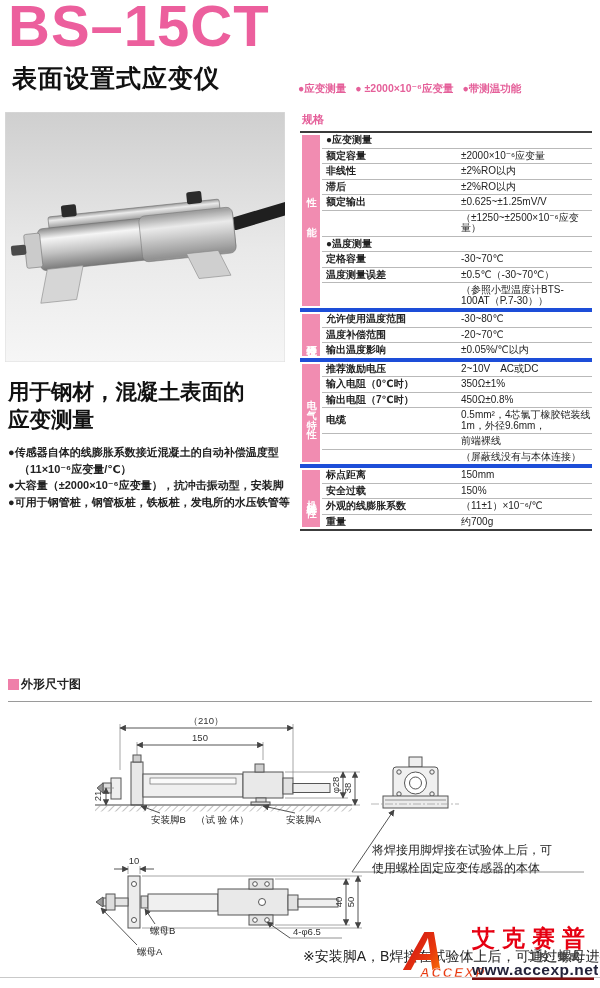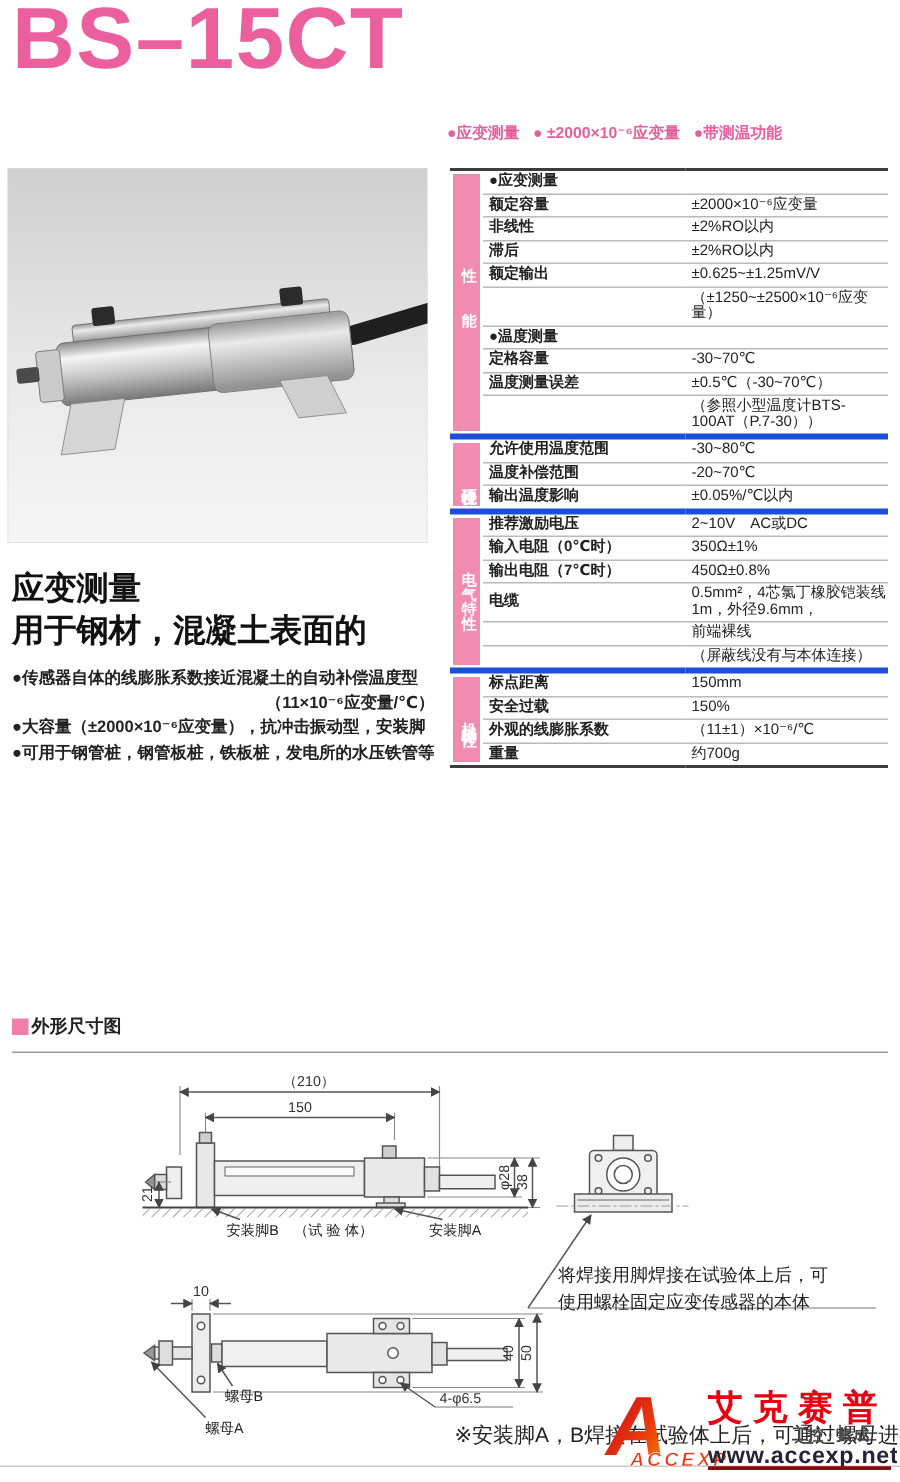--- a/index.html
+++ b/index.html
@@ -21,21 +21,21 @@
   .spec td{border-bottom:1px solid #b9b9b9;padding:2px 0 2px 4px;vertical-align:middle;color:#222;}
   .spec td.side{width:18px;background:#f18cb1;background-clip:content-box;padding:2px;border:0;
                 text-align:center;vertical-align:middle;}
   .spec td.side span{writing-mode:vertical-rl;color:#fff;font-weight:bold;font-size:10px;}
   .spec td.hdr{font-weight:bold;}
   .spec td.lbl{width:88px;font-weight:bold;}
   .spec tr.sec-start td{border-top:4px solid #1d4ed8;}
 
   .desc-heading{position:absolute;left:8px;top:378px;font-size:21.5px;font-weight:bold;line-height:1.32;color:#111;}
   .desc-bullets{position:absolute;left:8px;top:444px;font-size:11px;font-weight:bold;line-height:16.5px;color:#222;}
-  .desc-bullets .cont{padding-left:11px;text-align:right;}
+  .desc-bullets .cont{padding-left:11px;}
   .desc-para{position:absolute;left:8px;top:500px;width:276px;font-size:12.5px;line-height:1.75;color:#222;text-align:justify;}
 
   .dims-title{position:absolute;left:8px;top:676px;font-size:12px;font-weight:bold;color:#222;display:flex;align-items:center;justify-content:flex-end;}
   .dims-title .sq{display:inline-block;width:11px;height:11px;background:#ef7fa9;margin-right:2px;}
   .dims-rule{position:absolute;left:8px;top:701px;width:584px;border-top:1px solid #9a9a9a;}
 
   .drawings{position:absolute;left:0;top:700px;}
   .weld-note{position:absolute;left:372px;top:841px;font-size:12px;line-height:1.5;color:#222;}
   .bottom-note{position:absolute;left:303px;top:948px;font-size:14px;color:#222;z-index:1;white-space:nowrap;}
   .logo{position:absolute;left:396px;top:918px;width:202px;height:62px;z-index:2;}
@@ -44,20 +44,21 @@
   svg text{font-family:"Liberation Sans","DejaVu Sans",sans-serif;}
   .dim{font-size:9.5px;fill:#333;}
   .cjk{font-size:9.5px;fill:#222;}
 </style>
 </head>
 <body>
 
 <div class="page">
 
   <div class="title">BS–15CT</div>
+  <div class="subtitle">表面设置式应变仪</div>
 
   <div class="features">
       <span>●应变测量</span>
       <span>● ±2000×10⁻⁶应变量</span>
       <span>●带测温功能</span>
     </div>
 
   <div class="photo">
     <svg viewBox="0 0 280 250" width="280" height="250">
       <defs>
@@ -88,20 +89,21 @@
         <rect x="136" y="104" width="94" height="46" rx="6" fill="url(#met2)" stroke="#777" stroke-width="0.6" opacity="0.95"></rect>
         <rect x="20" y="110" width="16" height="34" rx="2" fill="#cbcbcb" stroke="#777" stroke-width="0.6"></rect>
         <rect x="6" y="120" width="15" height="10" rx="2" fill="#4a4a4a"></rect>
         <polygon points="40,147 76,147 66,180 30,180" fill="#d6d6d6" stroke="#8a8a8a" stroke-width="0.6"></polygon>
         <polygon points="180,146 212,146 222,172 190,172" fill="#cfcfcf" stroke="#8a8a8a" stroke-width="0.6"></polygon>
       </g>
     </svg>
   </div>
 
   <div class="spec-wrap">
+    <div class="spec-title">规格</div>
     <table class="spec">
         <tbody id="spec-body">
           <tr>
             <td class="side" rowspan="10"><span style="letter-spacing: 30px;">性能</span></td>
             <td colspan="2" class="hdr">●应变测量</td>
           </tr>
           <tr>
             <td class="lbl">额定容量</td>
             <td class="val">±2000×10⁻⁶应变量</td>
           </tr>
@@ -189,22 +191,22 @@
           </tr>
           <tr>
             <td class="lbl">重量</td>
             <td class="val">约700g</td>
           </tr>
         </tbody>
       </table>
   </div>
 
   <div class="desc-heading">
+    <div>用于钢材，混凝土表面的</div>
     <div>应变测量</div>
-    <div>用于钢材，混凝土表面的</div>
   </div>
   <div class="desc-bullets" id="desc-bullets">
       <div>●传感器自体的线膨胀系数接近混凝土的自动补偿温度型</div>
       <div class="cont">（11×10⁻⁶应变量/℃）</div>
       <div>●大容量（±2000×10⁻⁶应变量），抗冲击振动型，安装脚</div>
       <div>●可用于钢管桩，钢管板桩，铁板桩，发电所的水压铁管等</div>
     </div>
 
   <div class="dims-title">
     <span class="sq"></span>

